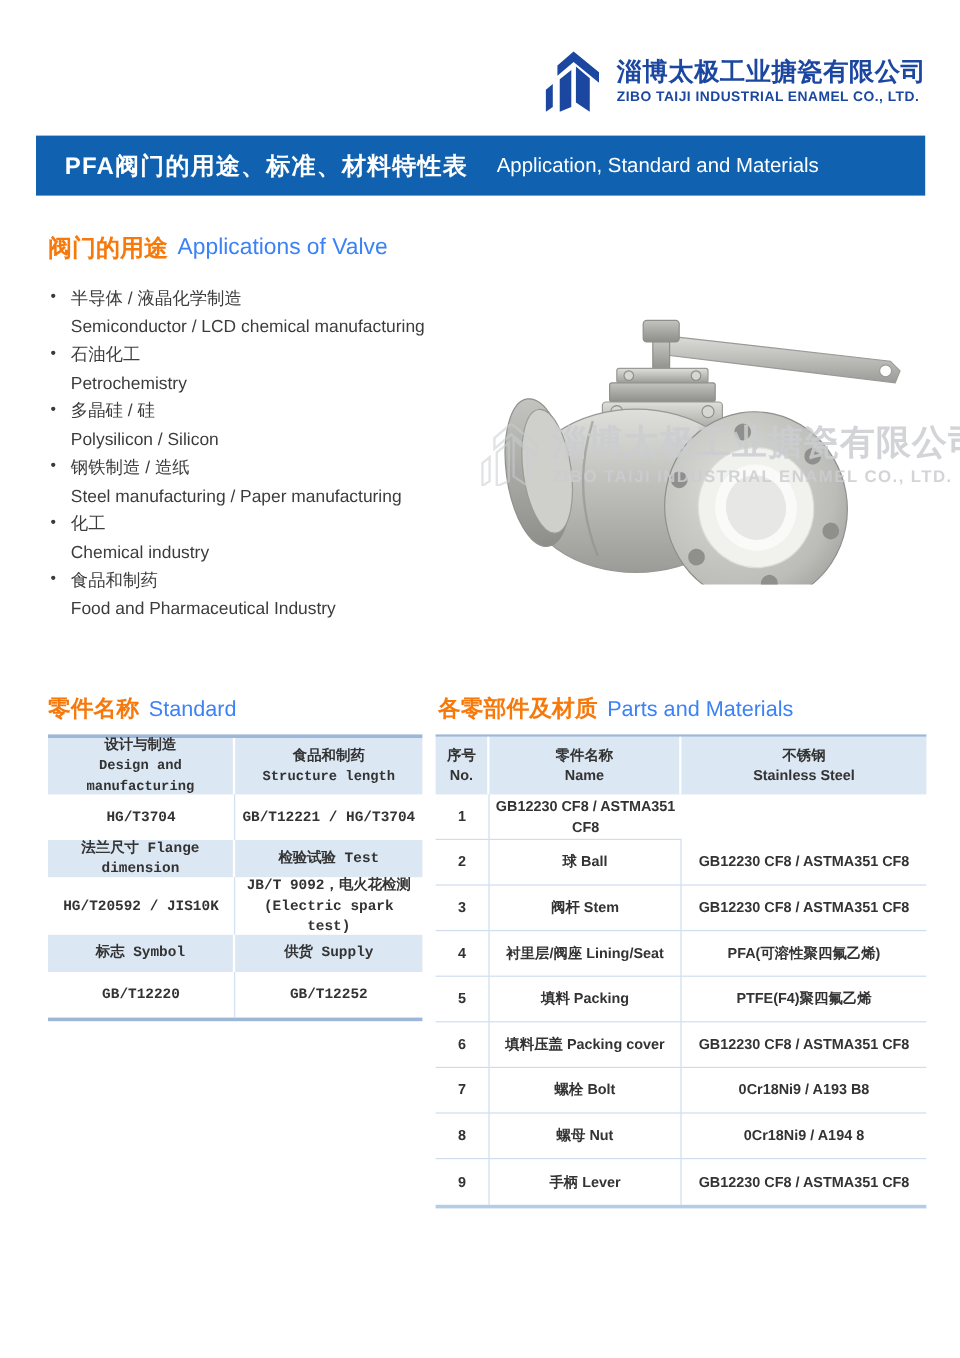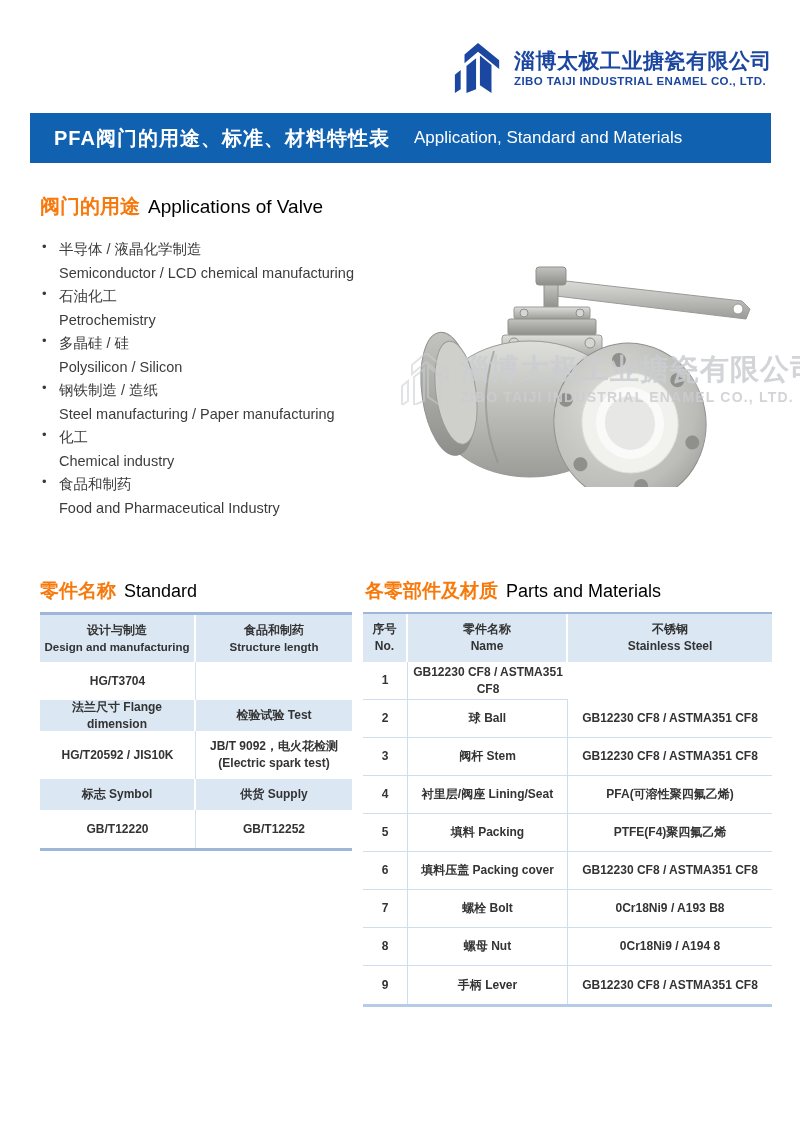--- a/index.html
+++ b/index.html
@@ -16,21 +16,21 @@
 
   
   .banner { position:absolute; left:30px; top:113px; width:741px; height:50px;
             background:#1061b0; display:flex; align-items:center; padding-left:24px; }
   .banner-cn { color:#fff; font-weight:bold; font-size:20px; letter-spacing:1px; }
   .banner-en { color:#fff; font-size:17px; margin-left:24px; }
 
   
   .sec-head { position:absolute; display:flex; align-items:center; gap:8px; white-space:nowrap; }
   .sec-head .cn { color:#f7790b; font-weight:bold; font-size:19px; }
-  .sec-head .en { color:#000000; font-size:18px; }
+  .sec-head .en { color:#3b82f6; font-size:18px; }
   #apps-head { left:40px; top:193px; }
   #apps-head .cn { font-size:20px; } #apps-head .en { font-size:19px; }
   #std-head  { left:40px; top:578px; }
   #parts-head{ left:365px; top:578px; }
 
   
   .apps-list { position:absolute; left:42px; top:238px; width:350px; list-style:none; }
   .apps-list li { position:relative; padding-left:17px; margin-bottom:0; }
   .apps-list li::before { content:"•"; position:absolute; left:0; top:1px; font-size:13px; color:#3a3a3a; }
   .apps-list .cn { font-size:14.5px; line-height:23.5px; color:#3c3c3c; }
@@ -41,21 +41,21 @@
   .product svg { display:block; }
   .watermark { position:absolute; left:0; top:108px; width:382px; display:flex; align-items:center; gap:6px;
                pointer-events:none; }
   .wm-mark { width:56px; height:52px; opacity:0.55; flex:0 0 auto; }
   .wm-text { display:flex; flex-direction:column; }
   .wm-cn { font-size:29px; font-weight:bold; color:rgba(203,205,208,0.85); letter-spacing:1px; line-height:36px; white-space:nowrap; }
   .wm-en { font-size:14px; font-weight:bold; color:rgba(203,205,208,0.85); letter-spacing:1.2px; line-height:20px; white-space:nowrap; }
 
   
   .std-table { position:absolute; left:40px; top:612px; width:312px;
-               border-top:3px solid #9db7d8; border-bottom:3px solid #9db7d8; font-weight:bold; color:#333; }
+               border-top:3px solid #9db7d8; border-bottom:3px solid #9db7d8; font-weight:bold; color:#333;font-family:Liberation Mono, monospace; }
   .std-row { display:grid; grid-template-columns:1fr 1fr; }
   .std-cell { display:flex; flex-direction:column; align-items:center; justify-content:center; text-align:center;
               font-size:12px; line-height:17px; padding:2px 4px; }
   .std-row.blue .std-cell { background:#dbe7f3; }
   .std-row.blue .std-cell:first-child { border-right:2px solid #ffffff; }
   .std-row.white .std-cell:first-child { border-right:1px solid #d2e0ef; }
   .r-h47 { height:47px; } .r-h30 { height:38px; } .r-h31 { height:31px; } .r-h48 { height:48px; }
   .std-cell .l2 { font-size:11.5px; }
 
   
@@ -212,20 +212,21 @@
         <span>设计与制造</span>
         <span class="l2">Design and manufacturing</span>
       </div>
       <div class="std-cell r-h47">
         <span>食品和制药</span>
         <span class="l2">Structure length</span>
       </div>
     </div>
     <div class="std-row white">
       <div class="std-cell r-h30">HG/T3704</div>
+      <div class="std-cell r-h30">GB/T12221 / HG/T3704</div>
     </div>
     <div class="std-row blue">
       <div class="std-cell r-h31">法兰尺寸 Flange dimension</div>
       <div class="std-cell r-h31">检验试验  Test</div>
     </div>
     <div class="std-row white">
       <div class="std-cell r-h48">HG/T20592 / JIS10K</div>
       <div class="std-cell r-h48">
         <span>JB/T 9092，电火花检测</span>
         <span>(Electric spark test)</span>

